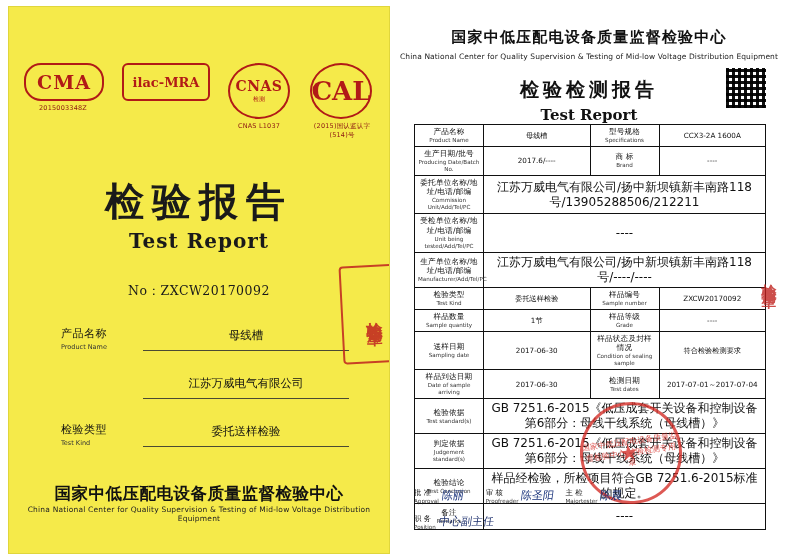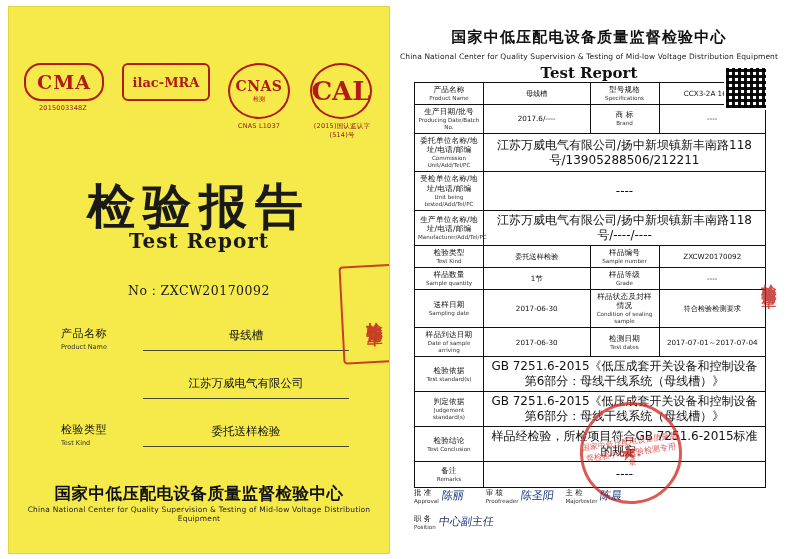--- a/index.html
+++ b/index.html
@@ -52,21 +52,21 @@
   .cal-shape{
     width:58px;height:52px;border:2.4px solid #b11a17;border-radius:50%;
     color:#b11a17;display:flex;align-items:center;justify-content:center;
     font-size:26px;font-weight:bold;
     font-family:"DejaVu Serif","Liberation Serif",serif;
   }
 
   .cover-title{
     position:absolute;top:168px;left:0;width:380px;text-align:center;
     font-family:"DejaVu Serif","Liberation Serif",serif;
-    font-size:48px;font-weight:bold;color:#1a1a1a;letter-spacing:8px;
+    font-size:39px;font-weight:bold;color:#1a1a1a;letter-spacing:8px;
   }
   .cover-title-en{
     position:absolute;top:222px;left:0;width:380px;text-align:center;
     font-family:"DejaVu Serif","Liberation Serif",serif;
     font-size:20px;font-weight:bold;color:#1a1a1a;letter-spacing:1px;
   }
   .cover-no{
     position:absolute;top:252px;left:0;width:380px;text-align:center;
     font-family:"DejaVu Serif","Liberation Serif",serif;
     font-size:12.5px;color:#1a1a1a;letter-spacing:.5px;margin-top:24px;
@@ -237,20 +237,21 @@
 
     <div class="cover-seal">检验专用章</div>
 
     <div class="cover-footer-cn">国家中低压配电设备质量监督检验中心</div>
     <div class="cover-footer-en">China National Center for Quality Supervision &amp; Testing of Mid-low Voltage Distribution Equipment</div>
   </div>
 
   <div class="report">
     <div class="r-head-cn">国家中低压配电设备质量监督检验中心</div>
     <div class="r-head-en">China National Center for Quality Supervision &amp; Testing of Mid-low Voltage Distribution Equipment</div>
+    <div class="r-title-cn">检验检测报告</div>
     <div class="r-title-en">Test Report</div>
     <div class="qr"></div>
 
 
     <table class="rt">
       <tbody>
           <tr class="h20">
         <td class="lbl">
           <span class="cn">产品名称</span>
               <span class="en">Product Name</span>

